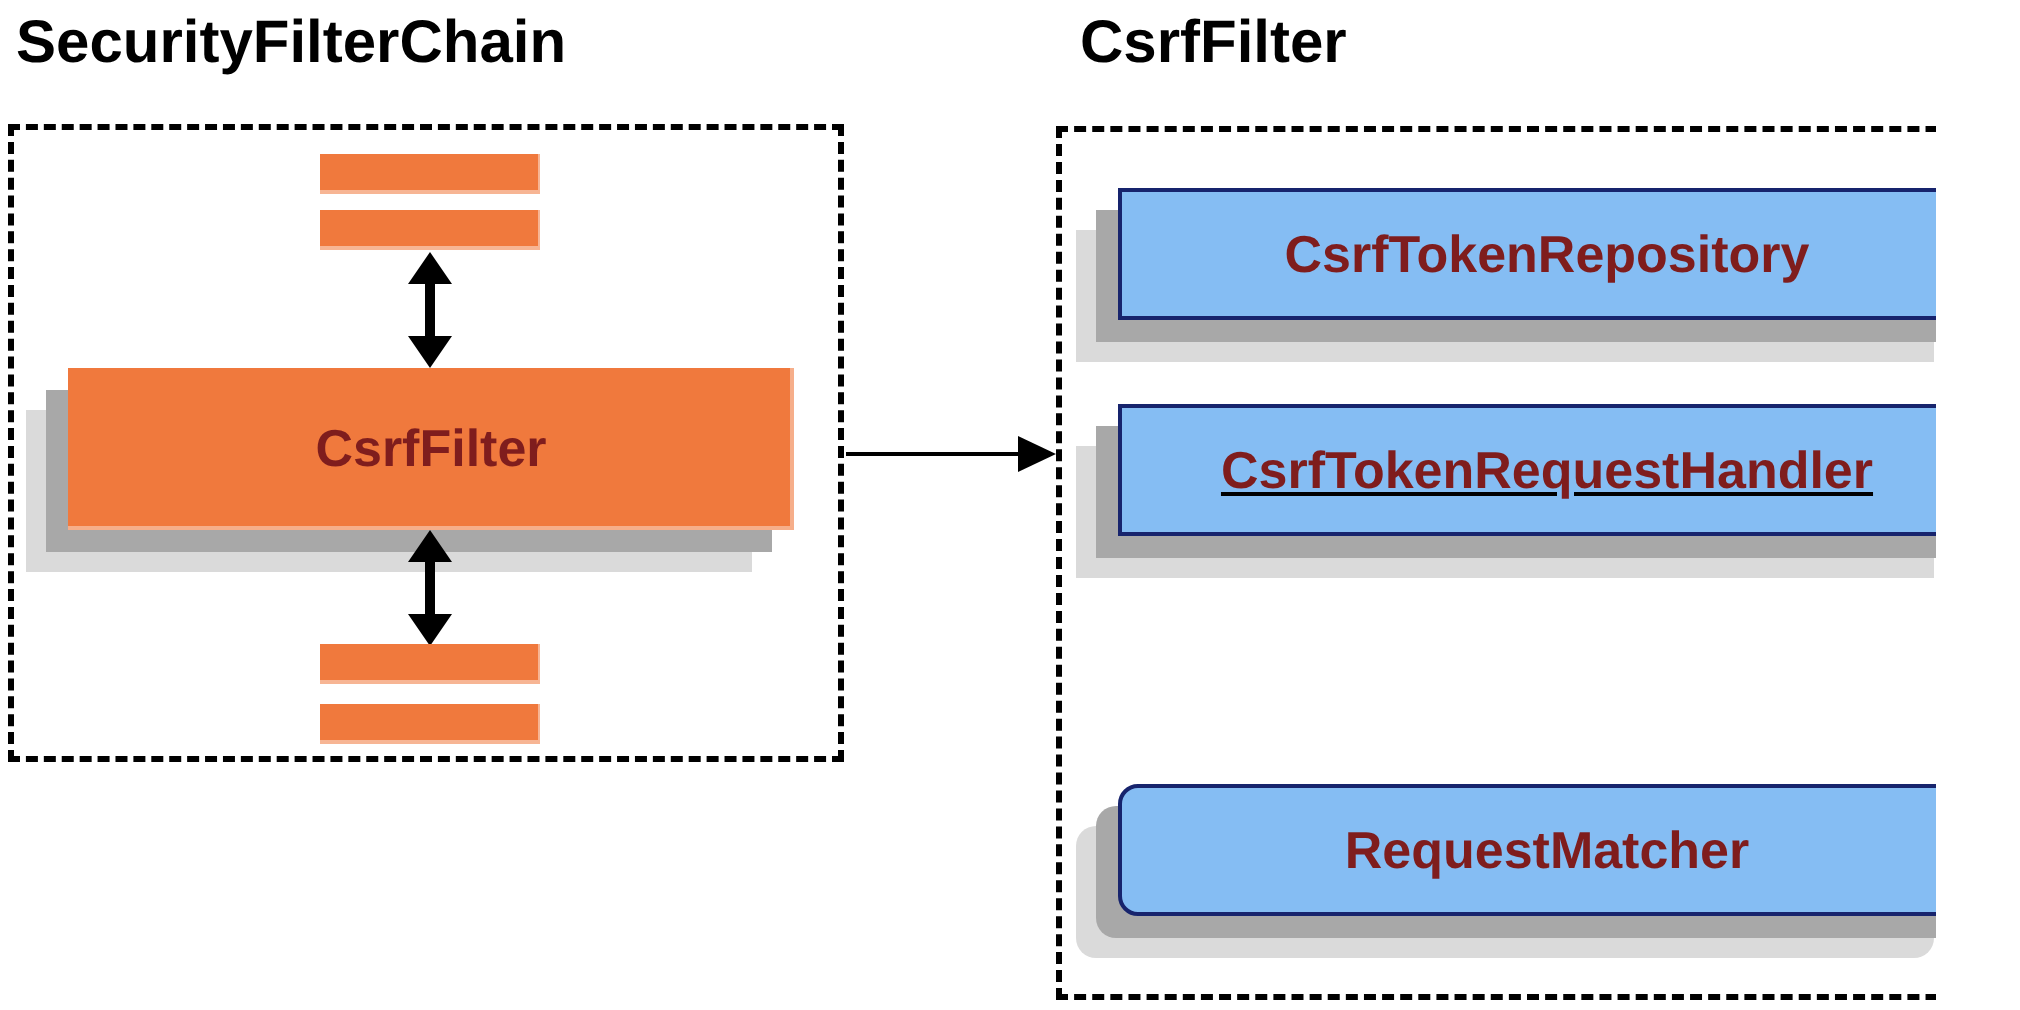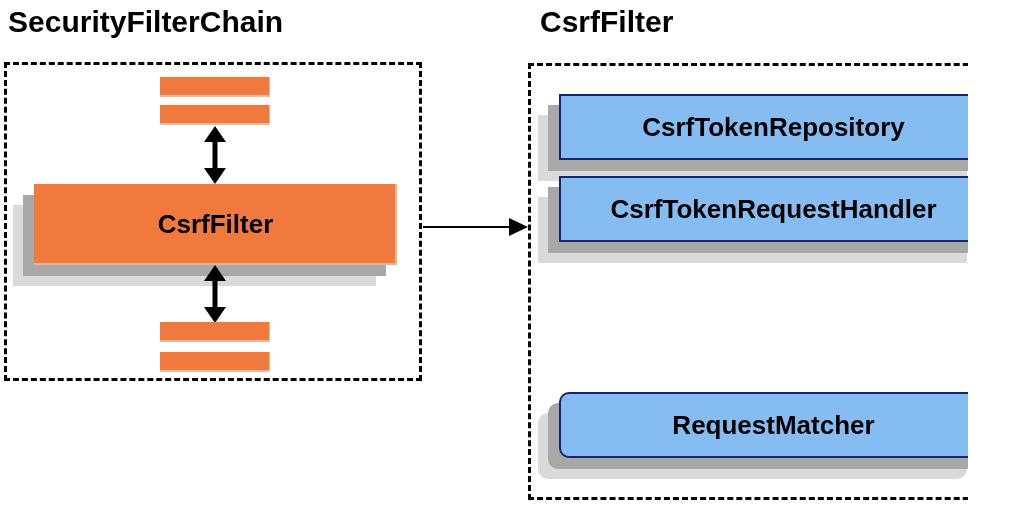--- a/index.html
+++ b/index.html
@@ -47,21 +47,21 @@
                 -11px 11px 0 var(--shadow-medium, #A8A8A8),
                 -21px 21px 0 var(--shadow-light, #DADADA);
     display: flex;
     align-items: center;
     justify-content: center;
   }
   .main-box .label,
   .component-box .label {
     font-size: 26px;
     font-weight: bold;
-    color: #000000;
+    color: #7f1d1d;
     white-space: nowrap;
   }
   .component-box {
     position: absolute;
     left: 559px;
     width: 429px;
     height: 66px;
     box-sizing: border-box;
     background: var(--blue, #85BDF3);
     border: 2px solid var(--blue-border, #17246D);
@@ -130,21 +130,21 @@
   <div class="flow-head"></div>
 
   <div class="panel-title" style="left:540px; top:5px;">CsrfFilter</div>
 
   <div class="dashed-panel" style="left:528px; top:63px; width:477px; height:437px;"></div>
 
   <div class="component-box" style="top:94px;">
     <span class="label">CsrfTokenRepository</span>
   </div>
 
-  <div class="component-box" style="top:176px;">
+  <div class="component-box" style="top:202px;text-decoration:underline;">
     <span class="label">CsrfTokenRequestHandler</span>
   </div>
 
 
   <div class="component-box" style="top:392px;border-radius:10px;">
     <span class="label">RequestMatcher</span>
   </div>
 
 </div>
 

